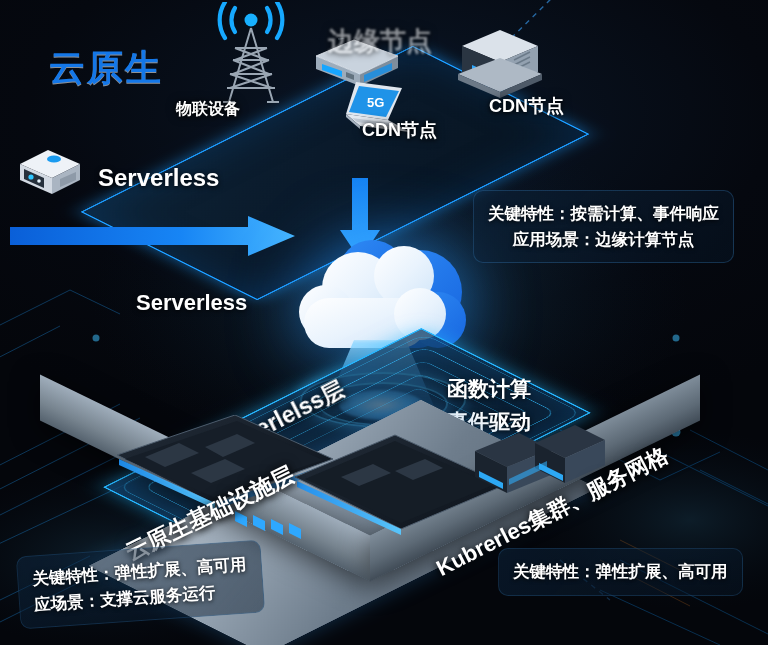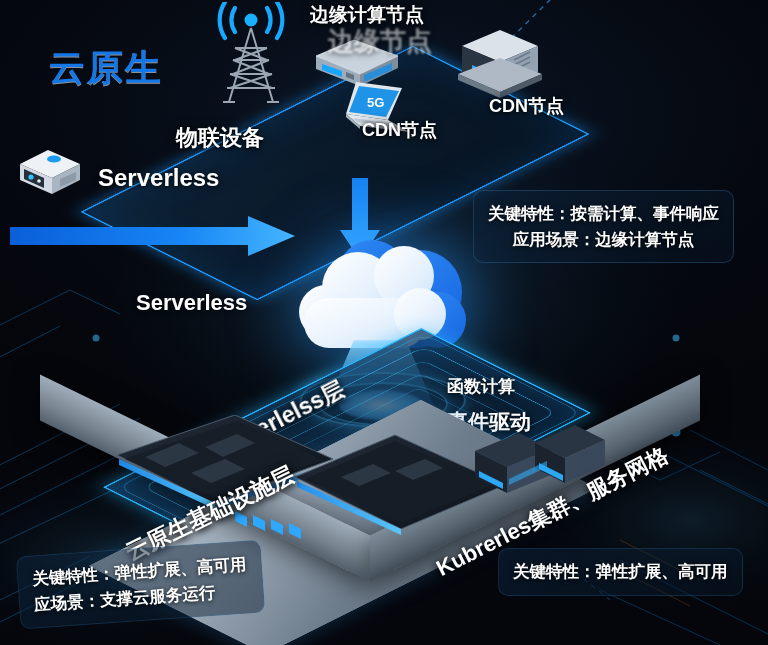--- a/index.html
+++ b/index.html
@@ -228,35 +228,34 @@
       </g>
       <circle cx="46" cy="18" r="6.5" fill="#18b0ff"></circle>
       <g stroke="#9aa6b3" stroke-width="2" fill="none">
         <path d="M46 26 L24 100 M46 26 L68 100"></path>
         <path d="M30 46 L62 46 M28 58 L64 58 M25 72 L67 72 M22 86 L70 86"></path>
         <path d="M30 46 L62 58 M62 46 L30 58 M28 58 L64 72 M64 58 L28 72 M25 72 L67 86 M67 72 L25 86"></path>
         <path d="M18 100 L30 100 M62 100 L74 100"></path>
       </g>
     </svg>
   </div>
-  <div class="dev-label" style="left:176px; top:99px; font-size:22px;margin-top:24px;">物联设备</div>
+  <div class="dev-label" style="left:176px; top:99px; font-size:16px;">物联设备</div>
 
   <div class="device" style="left:308px; top:38px; width:96px; height:52px;">
     <svg width="96" height="52" viewBox="0 0 96 52">
       <polygon points="8,18 46,2 90,18 52,36" fill="#c9d3de"></polygon>
       <polygon points="8,18 52,36 52,48 8,31" fill="#9dacbb"></polygon>
       <polygon points="52,36 90,18 90,30 52,48" fill="#7f8e9d"></polygon>
       <rect x="30" y="8" width="20" height="7" rx="2" fill="#3b4754" transform="skewY(-22)"></rect>
       <polygon points="14,26 34,33 34,39 14,32" fill="#17a6ff"></polygon>
       <polygon points="38,34 46,37 46,42 38,39" fill="#62727f"></polygon>
       <polygon points="56,37 84,25 84,32 56,44" fill="#1f8ee0" opacity=".9"></polygon>
       <polygon points="8,18 46,2 90,18 52,36" fill="none" stroke="#e8eef5" stroke-width=".8"></polygon>
     </svg>
   </div>
-  <div class="dev-label" style="left:310px; top:2px; font-size:19px;">边缘计算节点</div>
   <div class="dev-label" style="left:328px; top:24px; font-size:26px; opacity:.55; filter:blur(.8px);">边缘节点</div>
 
   <div class="device" style="left:330px; top:80px; width:96px; height:62px;">
     <svg width="96" height="62" viewBox="0 0 96 62">
       <polygon points="26,2 72,8 58,40 16,34" fill="#dfe6ee"></polygon>
       <polygon points="29,6 69,11 56,37 19,32" fill="#1f93e8"></polygon>
       <polygon points="16,34 58,40 80,52 30,46" fill="#e4eaf1"></polygon>
       <polygon points="16,34 30,46 30,49 16,37" fill="#aab6c3"></polygon>
       <polygon points="22,38 60,43 66,47 27,42" fill="#c3ccd7"></polygon>
       <text x="37" y="27" font-family="Liberation Sans, sans-serif" font-size="13" font-weight="bold" fill="#ffffff">5G</text>
@@ -367,21 +366,21 @@
       <div class="trace" style="left:26px; top:26px; width:398px; height:188px; border-radius:14px; opacity:.85;"></div>
       <div class="trace" style="left:46px; top:44px; width:358px; height:152px; border-radius:12px; opacity:.7;"></div>
       <div class="trace" style="left:66px; top:62px; width:318px; height:116px; border-radius:10px; opacity:.55;"></div>
       <div class="trace" style="left:88px; top:80px; width:274px; height:80px; border-radius:8px; opacity:.4;"></div>
       <div class="trace" style="left:8px; top:8px; width:434px; height:224px; border-radius:16px; opacity:.55;"></div>
     </div>
   </div>
 
   <div class="layer-label" id="label-serverless-layer">Serverlelss层</div>
 
-  <div class="free-label" style="left:447px; top:375px; font-size:17px;">函数计算</div>
+  <div class="free-label" style="left:447px; top:375px; font-size:21px;">函数计算</div>
   <div class="free-label" style="left:447px; top:408px; font-size:21px;">事件驱动</div>
 
   <div id="bot-platform" class="iso">
     <div id="bot-slab-top"></div>
   </div>
   <div id="bot-face-l"></div>
   <div id="bot-face-r"></div>
 
   <svg style="position:absolute; left:95px; top:415px; width:560px; height:130px;" viewBox="0 0 560 130">
     <defs>

